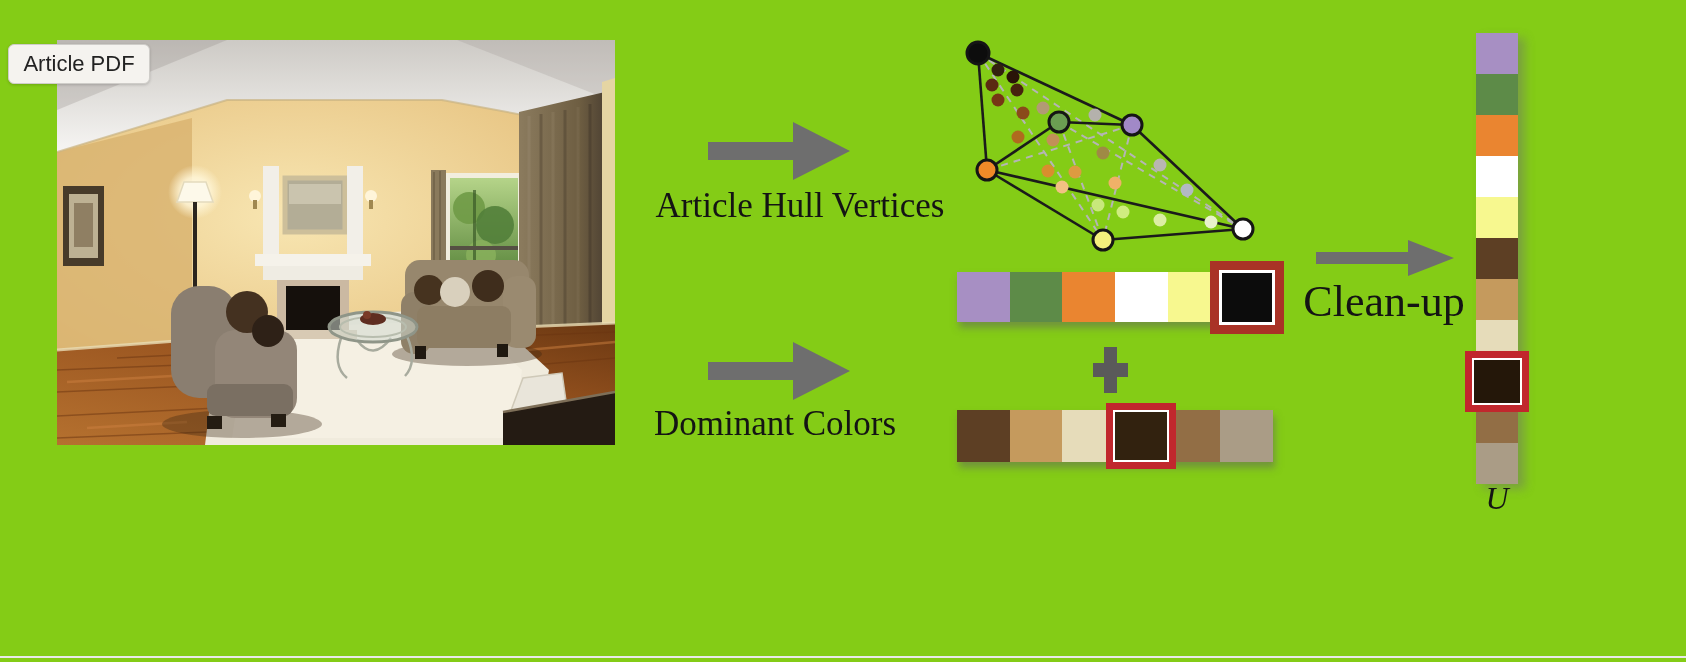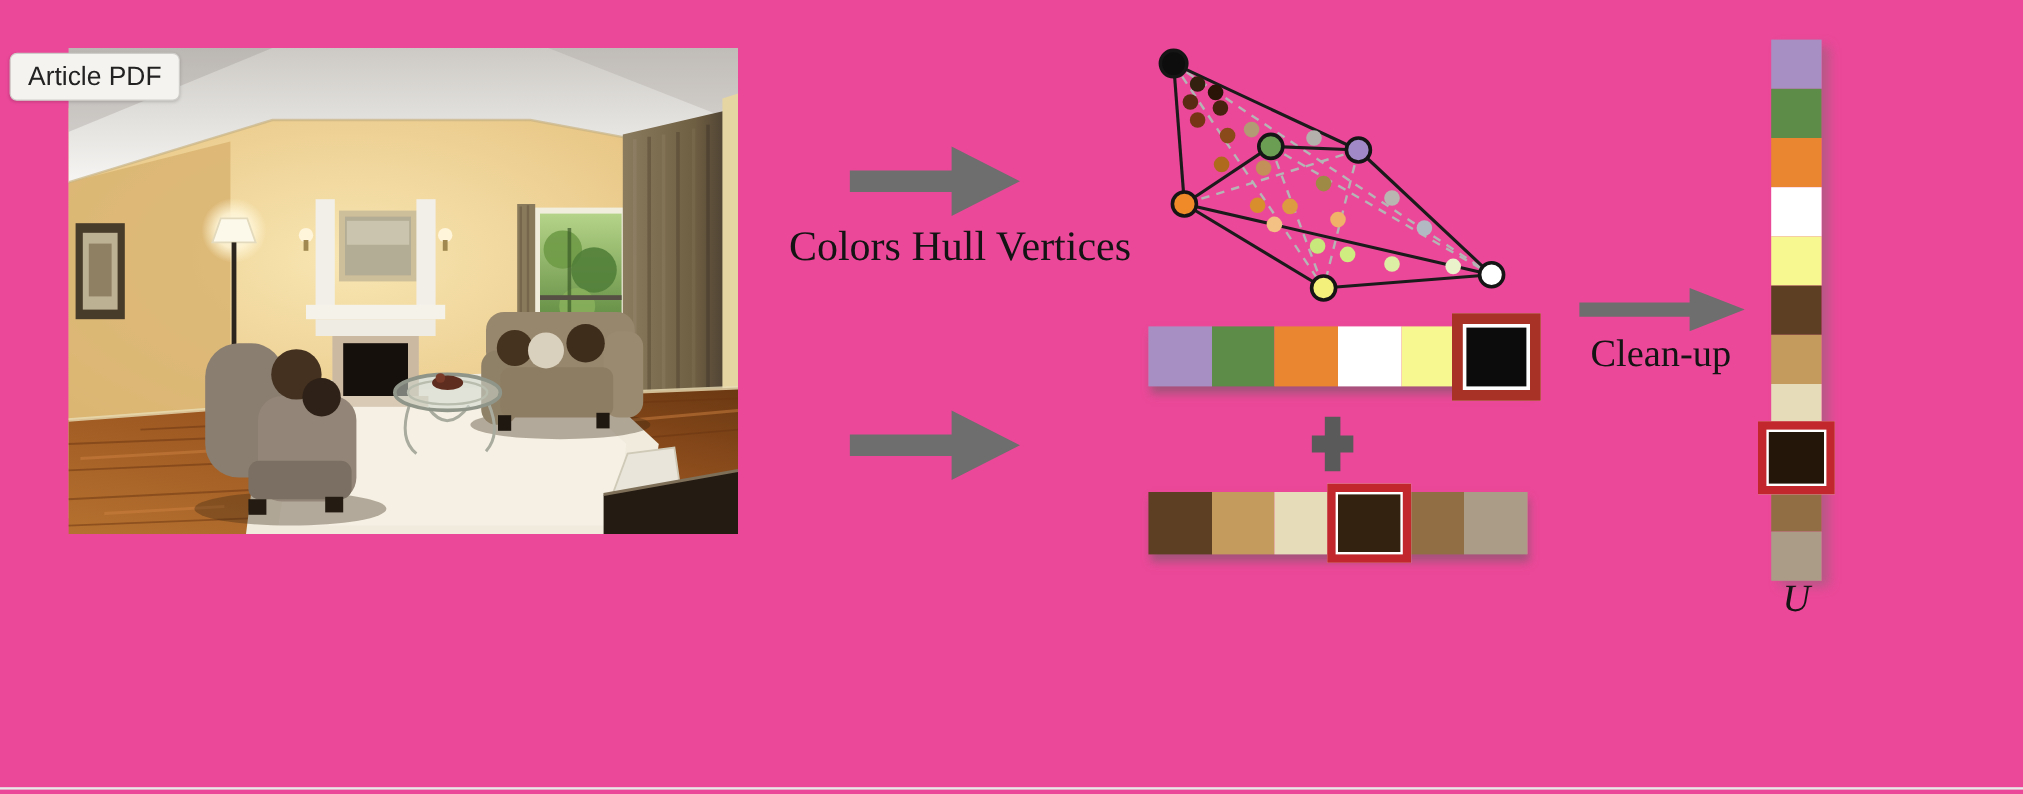--- a/index.html
+++ b/index.html
@@ -1,33 +1,33 @@
 <!DOCTYPE html>
 <html><head>
 <meta charset="utf-8">
 <style>
   html,body{margin:0;padding:0;background:#ffffff;}
-  .stage{position:relative;width:1686px;height:662px;background:#ec4899;overflow:hidden;
+  .stage{position:relative;width:1686px;height:662px;background:#84cc16;overflow:hidden;
          font-family:"Liberation Serif","DejaVu Serif",serif;}
 
   
   .badge{position:absolute;left:8px;top:44px;width:140px;height:38px;z-index:20;
          background:#f5f3ef;border:1px solid #cfcdc9;border-radius:6px;
          display:flex;align-items:center;justify-content:center;
          font-family:"Liberation Sans","DejaVu Sans",sans-serif;font-size:22px;color:#222;
          box-shadow:0 1px 3px rgba(0,0,0,.18);}
 
   
   .photo{position:absolute;left:57px;top:40px;width:558px;height:405px;display:block;}
 
   
   .lbl{position:absolute;color:#141414;text-align:center;}
   .lbl-hull{left:600px;top:186px;width:400px;font-size:35px;}
   .lbl-dom{left:615px;top:404px;width:320px;font-size:35px;}
-  .lbl-clean{left:1300px;top:276px;width:168px;font-size:32px;}
+  .lbl-clean{left:1300px;top:276px;width:168px;font-size:44px;}
   .lbl-u{left:1468px;top:480px;width:58px;font-size:32px;font-style:italic;}
 
   .arrow{position:absolute;display:block;}
   .a1{left:708px;top:120px;}
   .a2{left:708px;top:340px;}
   .a3{left:1316px;top:240px;}
   .plus{position:absolute;left:1093px;top:347px;display:block;}
 
   .hull{position:absolute;left:880px;top:20px;}
 
@@ -185,25 +185,26 @@
     <circle cx="310" cy="275" r="4" fill="#7a3a28"></circle>
 
     <polygon points="452,376 510,368 505,333 466,338" fill="#e9e5da" stroke="#cfc9b8" stroke-width="1.5"></polygon>
     <polygon points="446,372 558,352 558,405 446,405" fill="#241b13"></polygon>
     <path d="M446,372 L558,352" stroke="#7e6f58" stroke-width="2.5"></path>
   </svg>
 
   <svg class="arrow a1" width="142" height="62" viewBox="0 0 142 62" style="color: rgb(110, 110, 110);">
     <polygon points="0,22 85,22 85,2 142,31 85,60 85,40 0,40" fill="currentColor"></polygon>
   </svg>
-  <div class="lbl lbl-hull">Colors Hull Vertices</div>
+  <div class="lbl lbl-hull">Article Hull Vertices</div>
 
   <svg class="arrow a2" width="142" height="62" viewBox="0 0 142 62" style="color: rgb(110, 110, 110);">
     <polygon points="0,22 85,22 85,2 142,31 85,60 85,40 0,40" fill="currentColor"></polygon>
   </svg>
+  <div class="lbl lbl-dom">Dominant Colors</div>
 
   <svg class="hull" width="430" height="250" viewBox="0 0 430 250">
       <line x1="98" y1="33" x2="223" y2="220" stroke="#b5b5b5" stroke-width="2" stroke-dasharray="7 6"></line>
       <line x1="98" y1="33" x2="363" y2="209" stroke="#b5b5b5" stroke-width="2" stroke-dasharray="7 6"></line>
       <line x1="179" y1="102" x2="223" y2="220" stroke="#b5b5b5" stroke-width="2" stroke-dasharray="7 6"></line>
       <line x1="179" y1="102" x2="363" y2="209" stroke="#b5b5b5" stroke-width="2" stroke-dasharray="7 6"></line>
       <line x1="252" y1="105" x2="223" y2="220" stroke="#b5b5b5" stroke-width="2" stroke-dasharray="7 6"></line>
       <line x1="252" y1="105" x2="107" y2="150" stroke="#b5b5b5" stroke-width="2" stroke-dasharray="7 6"></line>
       <line x1="98" y1="33" x2="107" y2="150" stroke="#1b1b1b" stroke-width="2.6"></line>
       <line x1="98" y1="33" x2="252" y2="105" stroke="#1b1b1b" stroke-width="2.6"></line>

